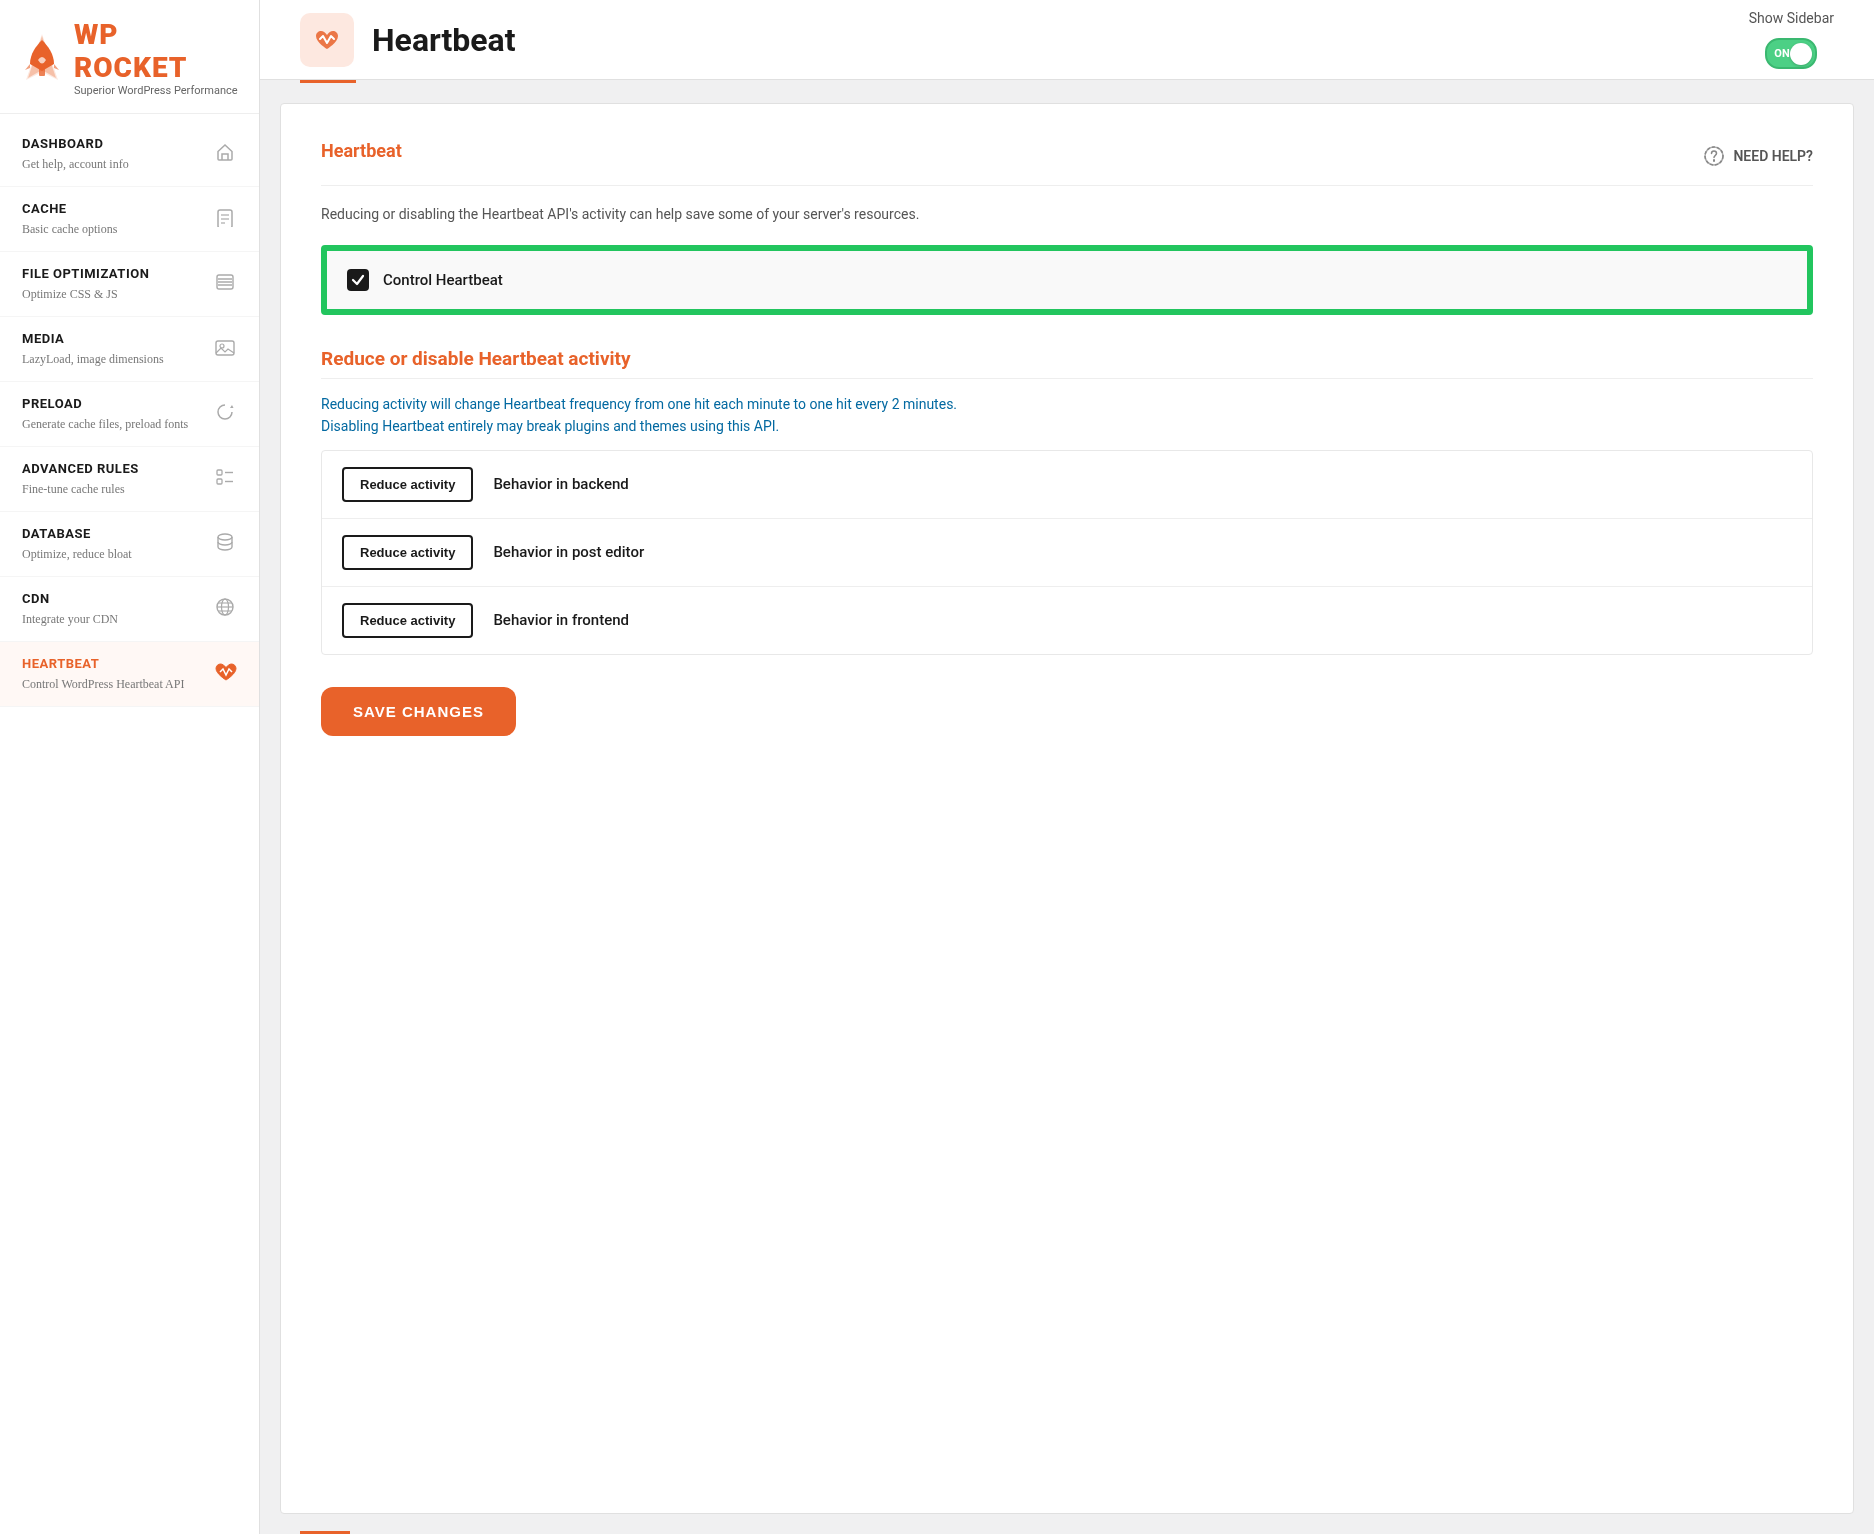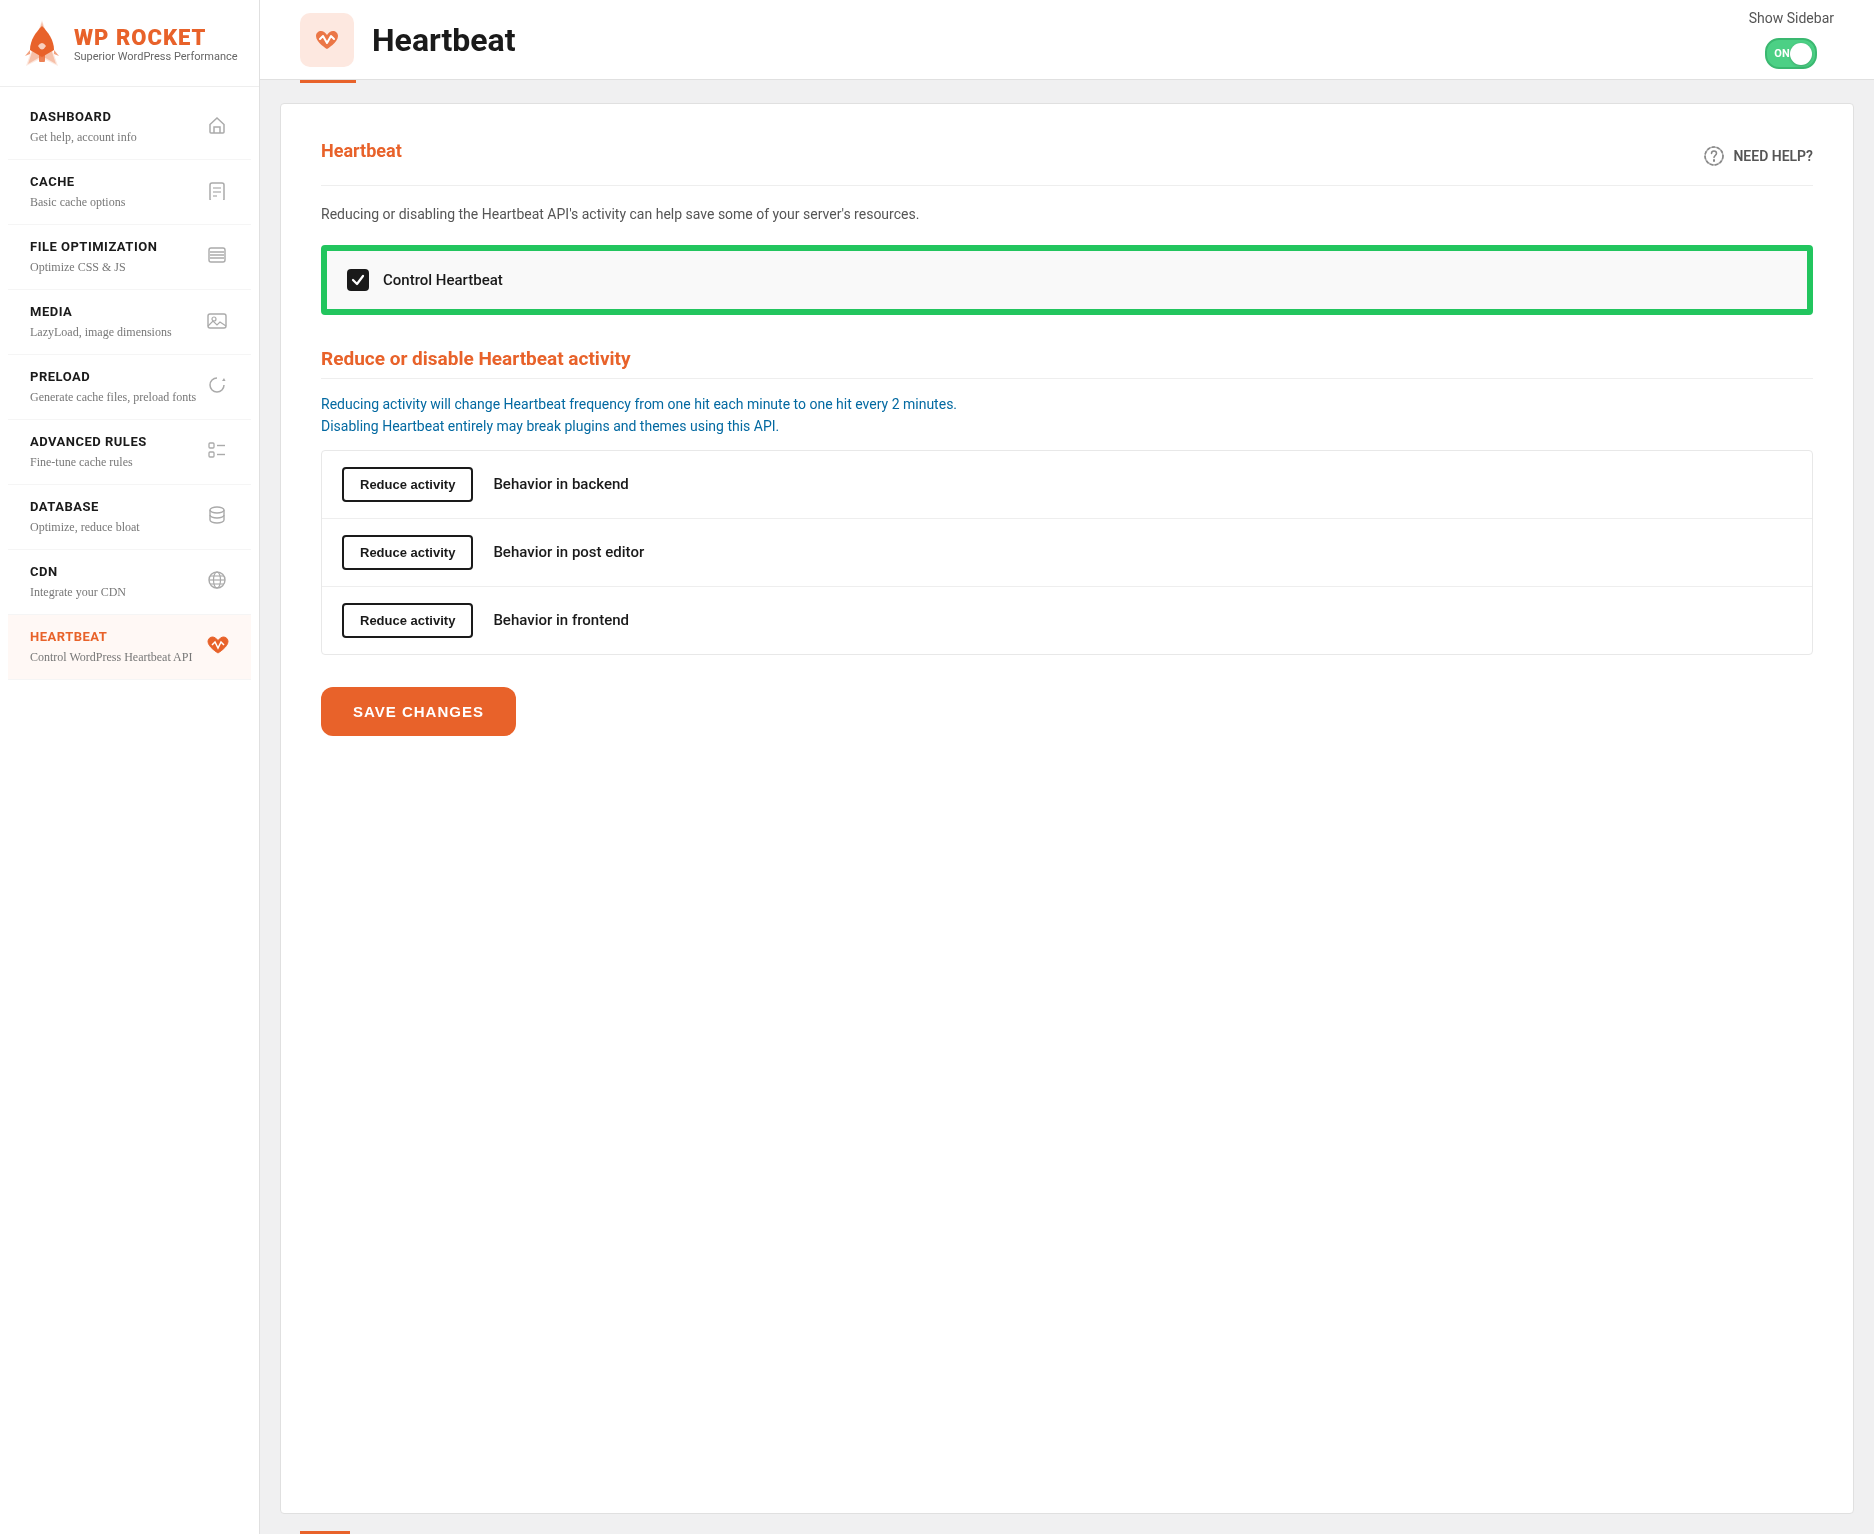--- a/index.html
+++ b/index.html
@@ -32,25 +32,25 @@
     .logo-rocket-svg {
       width: 44px;
       height: 52px;
     }
 
     .logo-text {
       display: flex;
       flex-direction: column;
     }
 
-    .logo-wp { font-size: 22px; font-weight: 900; color: #1a1a1a; letter-spacing: 1px; }
+    .logo-wp { font-size: 28px; font-weight: 900; color: #1a1a1a; letter-spacing: 1px; }
     .logo-wp span { color: #e8622a; }
     .logo-subtitle { font-size: 11px; color: #666; }
 
-    .sidebar-nav { flex: 1; padding: 8px 8px; }
+    .sidebar-nav { flex: 1; padding: 8px 0; }
 
     .nav-item {
       display: flex;
       align-items: center;
       justify-content: space-between;
       padding: 14px 22px;
       cursor: pointer;
       border-bottom: 1px solid #f5f5f5;
       text-decoration: none;
     }

